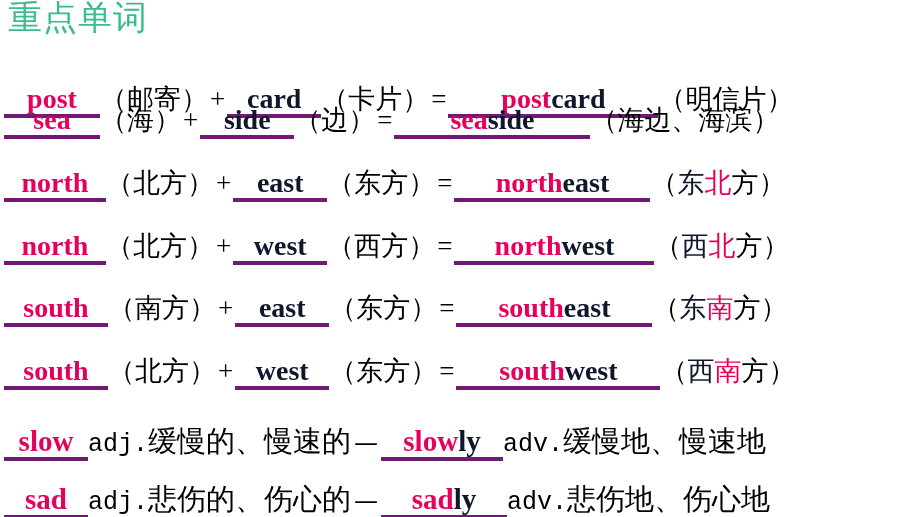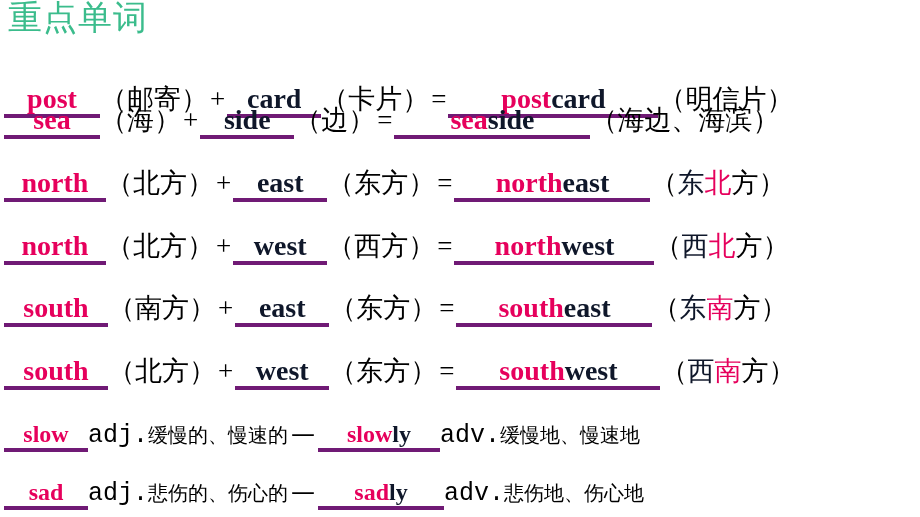--- a/index.html
+++ b/index.html
@@ -60,34 +60,34 @@
     display: inline-block;
     border-bottom: 4px solid #701a75;
     text-align: center;
     font-weight: 700;
     font-family: "Liberation Serif", "DejaVu Serif", serif;
     line-height: 1.05;
     padding: 0 2px 1px 2px;
     box-sizing: border-box;
   }
   .row.sans .blank {
-    font-size: 24px;
+    font-size: 29px;
   }
 
   .cn {
     display: inline-block;
     white-space: nowrap;
   }
   .row.serif .cn {
     font-family: "Liberation Serif", "DejaVu Serif", serif;
     font-size: 27px;
   }
   .row.sans .cn {
     font-family: "DejaVu Sans", "Liberation Sans", sans-serif;
-    font-size: 20px;
+    font-size: 29px;
     letter-spacing: 0px;
     margin-top: 8px;
   }
 
   .op {
     display: inline-block;
     font-family: "Liberation Serif", "DejaVu Serif", serif;
     font-size: 27px;
     padding: 0 2px;
   }

